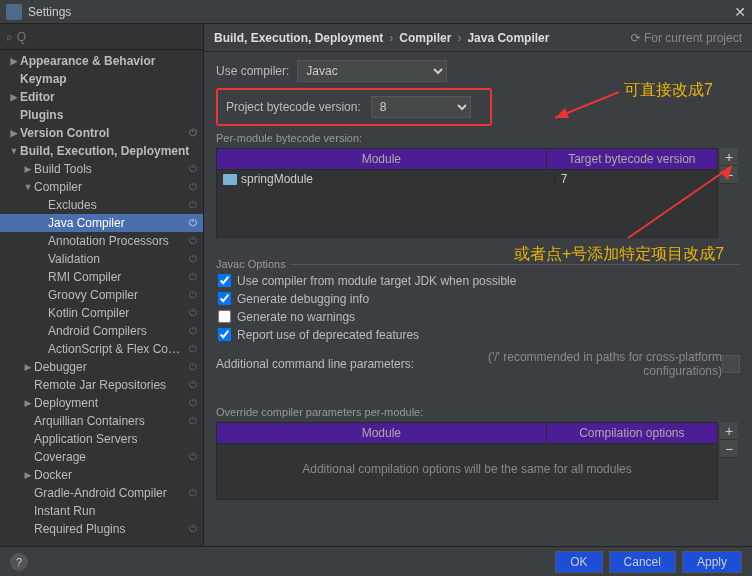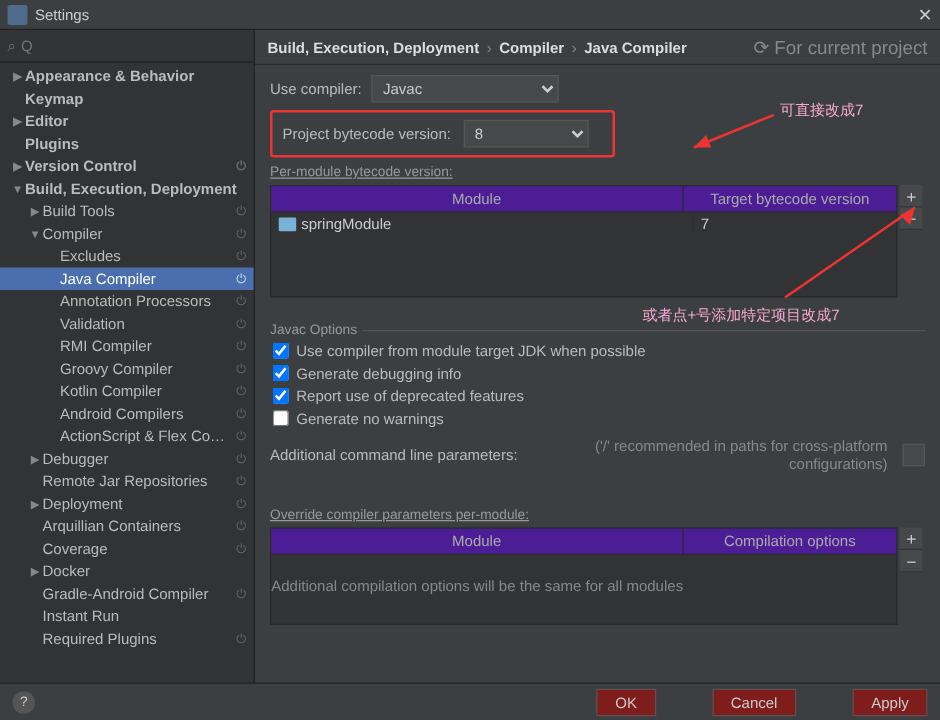--- a/index.html
+++ b/index.html
@@ -19,57 +19,57 @@
 .node .label { flex: 1; overflow: hidden; text-overflow: ellipsis; }
 .node .badge { color: #666; font-size: 10px; }
 .node.selected { background: #4b6eaf; color: #fff; }
 .node.selected .badge { color: #cde; }
 .ind0 { padding-left: 8px; }
 .ind1 { padding-left: 22px; }
 .ind2 { padding-left: 36px; }
 .main { flex: 1; background: #3c3f41; position: relative; overflow: hidden; }
 .breadcrumb { height: 28px; display: flex; align-items: center; padding: 0 10px; color: #ddd; font-weight: bold; border-bottom: 1px solid #2a2a2a; }
 .breadcrumb .sep { color: #888; margin: 0 6px; font-weight: normal; }
-.breadcrumb .proj { margin-left: auto; color: #888; font-size: 15px; font-weight: normal; }
+.breadcrumb .proj { margin-left: auto; color: #888; font-size: 12px; font-weight: normal; }
 .content { padding: 8px 12px 0 12px; }
 .row { display: flex; align-items: center; margin-bottom: 6px; }
 .row label { margin-right: 8px; color: #bbb; }
 select.combo { background: #45494a; color: #ccc; border: 1px solid #555; height: 22px; font-size: 12px; padding: 0 4px; }
 .combo.w150 { width: 150px; }
 .chk { margin-right: 6px; }
 .redbox { border: 2px solid #e33; border-radius: 3px; padding: 6px 8px; margin: 4px 0 6px 0; display: flex; align-items: center; width: 276px; }
 .redbox label { margin-right: 10px; }
-.section-label { color: #999; font-size: 11px; margin: 4px 0 4px 0; text-decoration: underline; }
+.section-label { color: #999; font-size: 11px; margin: 4px 0 4px 0; }
 .grid { border: 1px solid #2a2a2a; background: #313335; position: relative; }
 .ghead { display: flex; background: #4c1d95; border-bottom: 1px solid #2a2a2a; }
 .ghead div { padding: 3px 6px; color: #aaa; text-align: center; }
 .col-mod { flex: 2; border-right: 1px solid #2a2a2a; }
 .col-tgt { flex: 1; }
 .grow { display: flex; height: 18px; align-items: center; }
 .grow .folder { width: 14px; height: 11px; background: #7ab1d6; margin: 0 4px 0 6px; border-radius: 1px; }
 .grow .mlabel { flex: 2; color: #ccc; }
 .grow .mtgt { flex: 1; color: #ccc; padding-left: 6px; border-left: 1px solid #2a2a2a; }
 .sidebtns { position: absolute; right: -20px; top: 0; width: 18px; }
 .sidebtn { width: 18px; height: 18px; background: #45494a; color: #ccc; display: flex; align-items: center; justify-content: center; font-size: 14px; border-bottom: 1px solid #333; cursor: pointer; }
 fieldset.opts { border: none; border-top: 1px solid #555; margin-top: 20px; padding-top: 0; }
 fieldset.opts legend { color: #999; font-size: 11px; padding: 0 4px; margin-left: -4px; }
 .optrow { display: flex; align-items: flex-start; margin: 4px 0 0 2px; }
 .optrow input[type=checkbox]{ margin-right: 6px; }
-.cmdline { display:flex; align-items:center; margin-top:8px;gap:12px; }
+.cmdline { display:flex; align-items:center; margin-top:8px; }
 .cmdline label{ margin-right:8px; }
 .cmdline .hint{ color:#888; flex:1; text-align:right; }
 .cmdline .expand{ width:18px;height:18px;background:#45494a;border:1px solid #555; }
 .override { margin-top: 28px; }
-.override .emptymsg { color:#888; text-align:left; padding: 18px 0; display:block; }
+.override .emptymsg { color:#888; text-align:center; padding: 18px 0; display:block; }
 .footer { position:absolute; bottom:0; left:0; right:0; height:30px; border-top:1px solid #222; display:flex; align-items:center; padding:0 10px; background:#3c3f41; }
 .footer .help { width:18px; height:18px; border-radius:9px; background:#555; color:#ccc; font-size:11px; display:flex; align-items:center; justify-content:center; }
 .footer .btns { margin-left:auto; display:flex; gap:6px; }
-.footer button { background:#7f1d1d; border:1px solid #555; color:#ccc; padding:3px 14px; font-size:12px;margin-left:39px; }
-
-.ann { position:absolute; color:#f9a8d4; font-size:12px; pointer-events:none; z-index:50; }
+.footer button { background:#1d4ed8; border:1px solid #555; color:#ccc; padding:3px 14px; font-size:12px; }
+
+.ann { position:absolute; color:#eab308; font-size:16px; pointer-events:none; z-index:50; }
 .arrow-svg { position:absolute; pointer-events:none; z-index:49; }
 </style>
 </head>
 <body>
 
 <div class="titlebar">
   <div class="t-icon"></div>
   <div class="title">Settings</div>
   <div class="close">✕</div>
 </div>
@@ -174,20 +174,24 @@
         </div>
         <div class="node ind1">
           <span class="arrow">▶</span>
           <span class="label">Deployment</span>
           <span class="badge">⏻</span>
         </div>
         <div class="node ind1">
           <span class="arrow"></span>
           <span class="label">Arquillian Containers</span>
           <span class="badge">⏻</span>
+        </div>
+        <div class="node ind1">
+          <span class="arrow"></span>
+          <span class="label">Application Servers</span>
         </div>
         <div class="node ind1">
           <span class="arrow"></span>
           <span class="label">Coverage</span>
           <span class="badge">⏻</span>
         </div>
         <div class="node ind1">
           <span class="arrow">▶</span>
           <span class="label">Docker</span>
         </div>
@@ -252,26 +256,26 @@
         <legend>Javac Options</legend>
         <div class="optrow">
             <input type="checkbox" checked="" style="">
             <span>Use compiler from module target JDK when possible</span>
           </div>
         <div class="optrow">
             <input type="checkbox" checked="" style="">
             <span>Generate debugging info</span>
           </div>
         <div class="optrow">
+            <input type="checkbox" style="">
+            <span>Generate no warnings</span>
+          </div>
+        <div class="optrow">
             <input type="checkbox" checked="" style="">
             <span>Report use of deprecated features</span>
-          </div>
-        <div class="optrow">
-            <input type="checkbox" style="">
-            <span>Generate no warnings</span>
           </div>
         <div class="cmdline">
           <label>Additional command line parameters:</label>
           <span class="hint">('/' recommended in paths for cross-platform configurations)</span>
           <div class="expand"></div>
         </div>
       </fieldset>
 
       <div class="override">
         <div class="section-label">Override compiler parameters per-module:</div>

